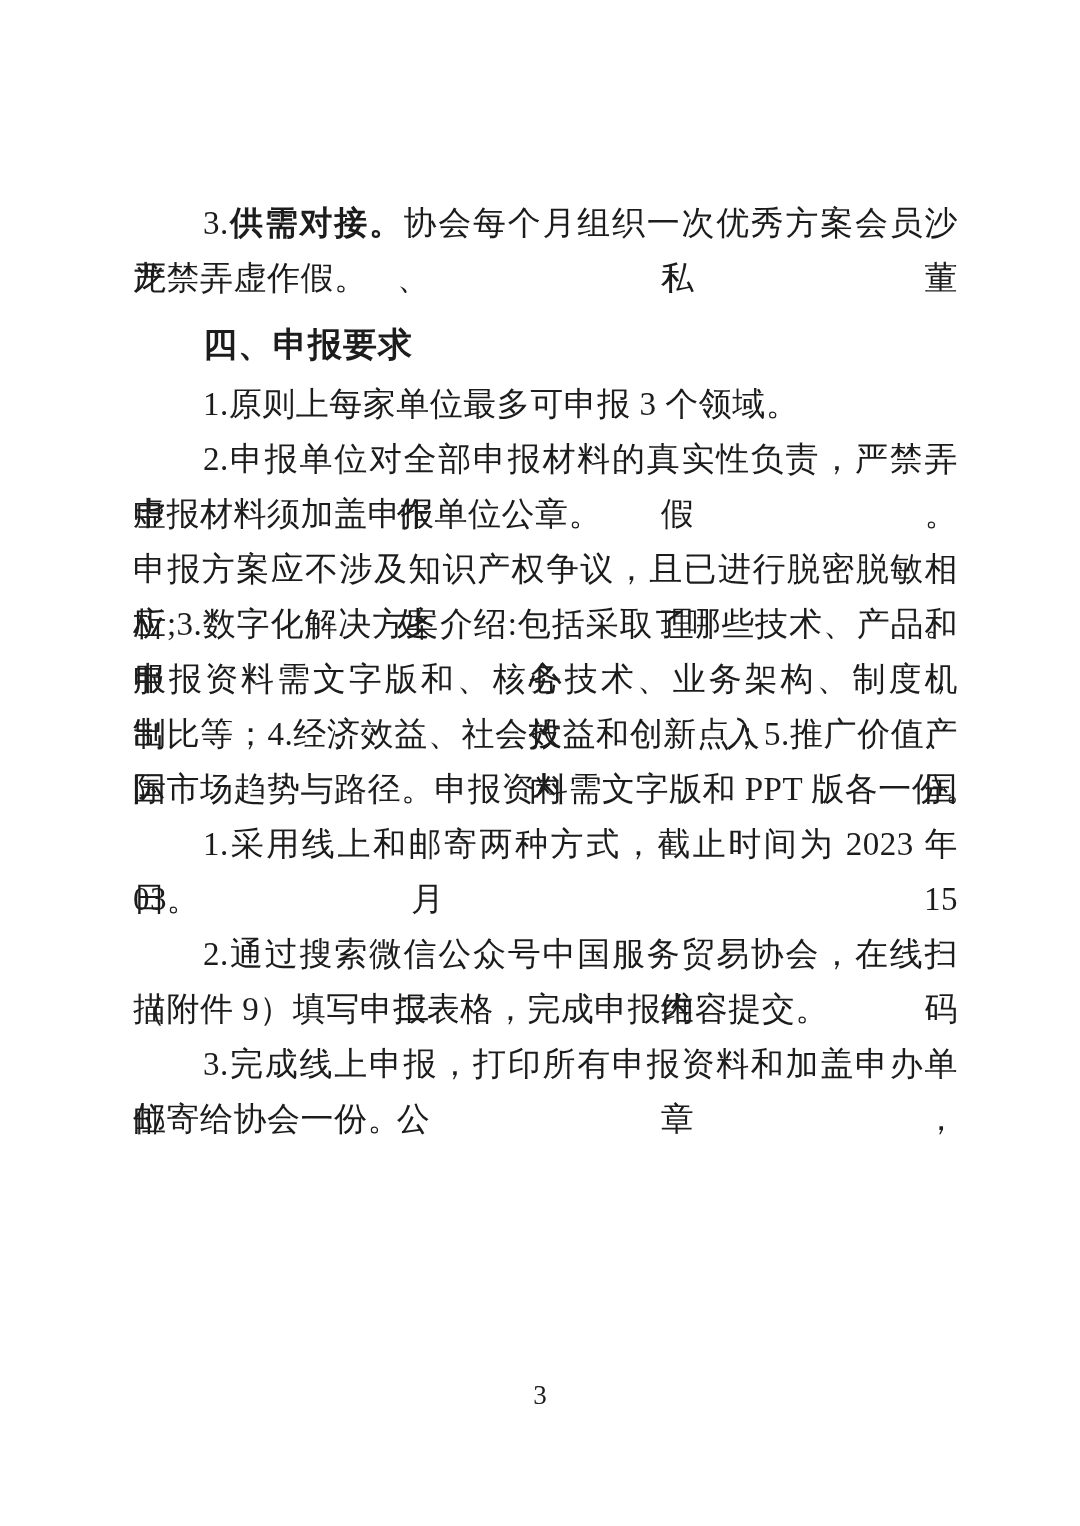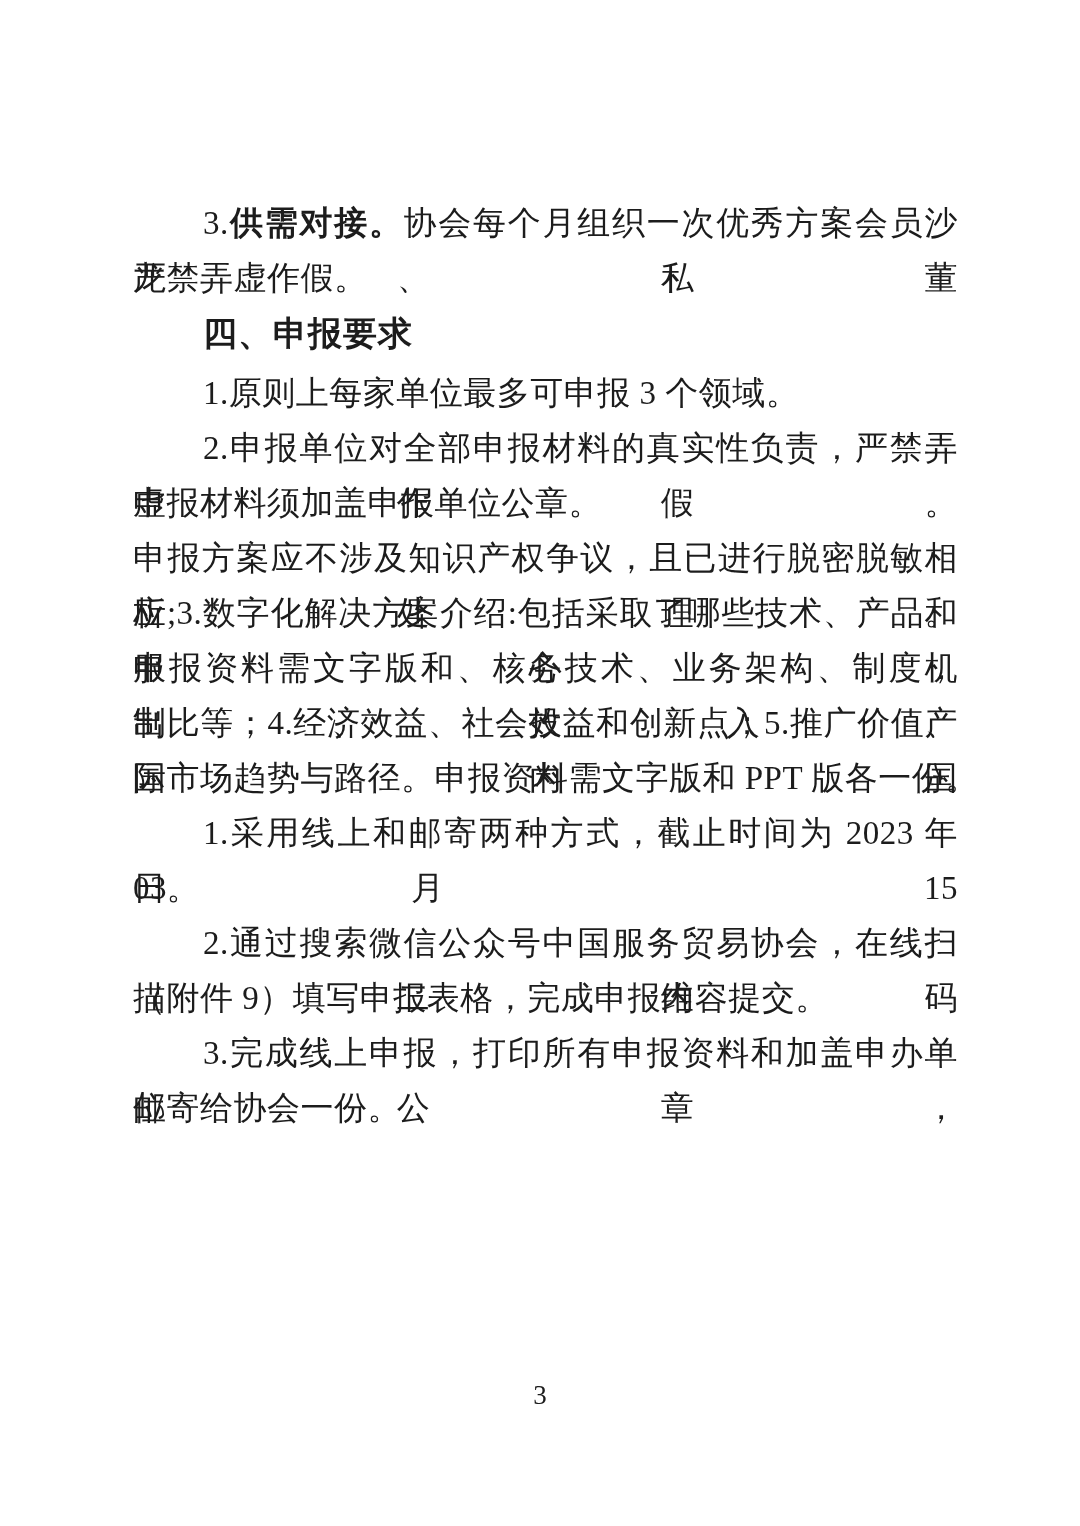--- a/index.html
+++ b/index.html
@@ -37,21 +37,21 @@
     text-justify: inter-character;
     letter-spacing: 0.5px;
   }
   .line.indent {
     text-indent: 70px;
   }
   .line.heading {
     font-family: "Liberation Sans", "DejaVu Sans", sans-serif;
     font-weight: 700;
     font-size: 34px;
-    margin-top: 0;
+    margin-top: 11px;
     margin-bottom: 5px;
     letter-spacing: 1px;
   }
   .bold {
     font-weight: 700;
   }
   .page-number {
     position: absolute;
     left: 0;
     right: 0;

